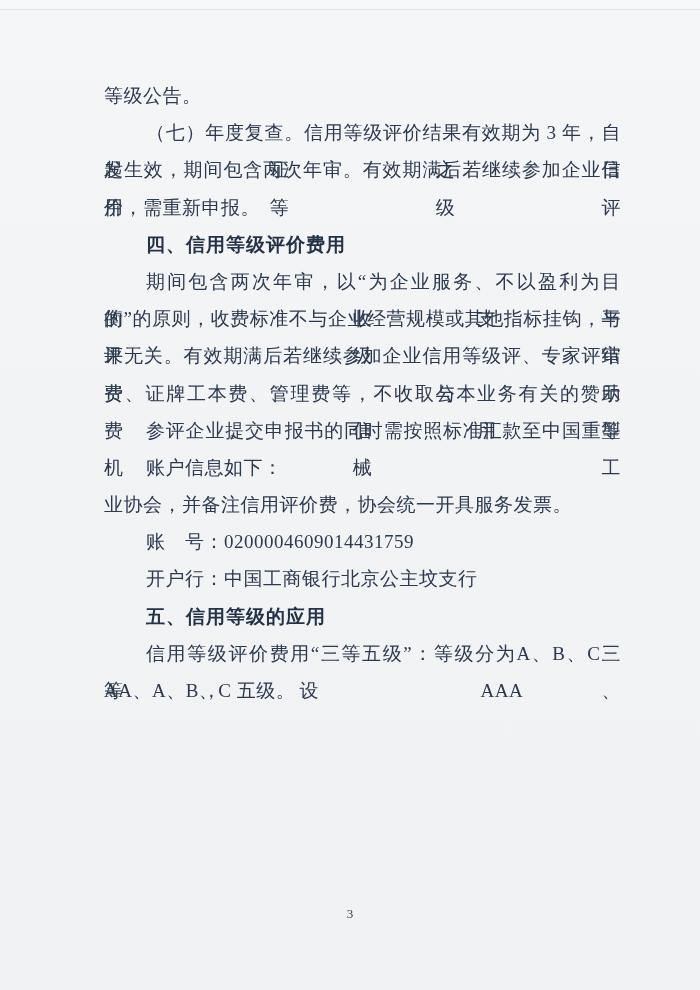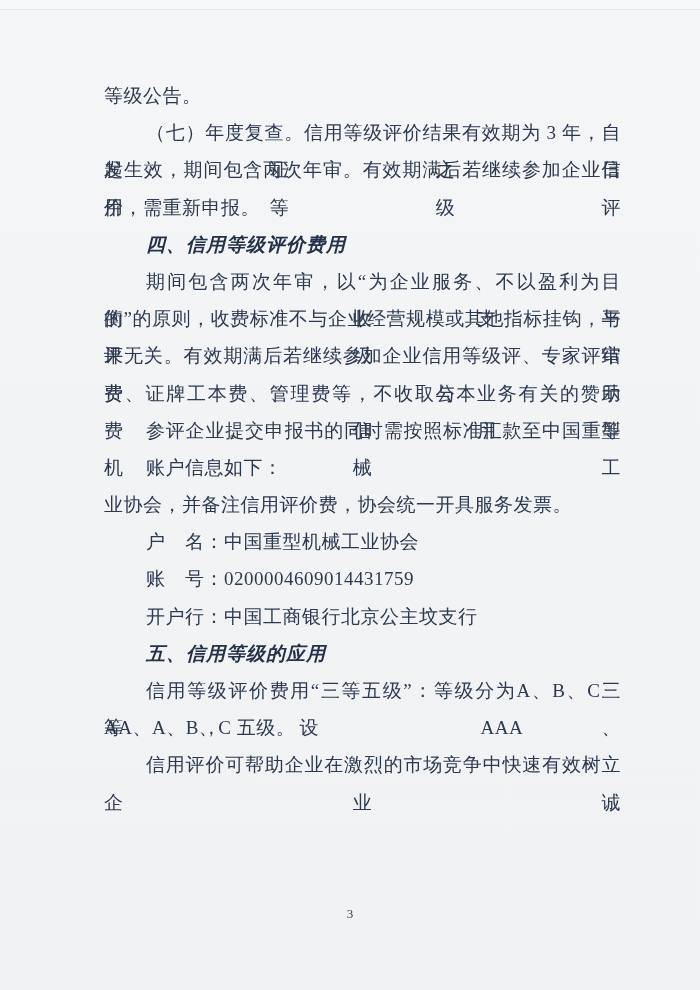--- a/index.html
+++ b/index.html
@@ -50,21 +50,20 @@
     text-align: justify;
     text-align-last: justify;
     font-family: Liberation Serif, serif;
   }
   
   .hd {
     font-family: "Liberation Sans", "DejaVu Sans", sans-serif;
     font-weight: bold;
     color: #243247;
     letter-spacing: 1px;
-    font-style: italic;
   }
   .pageno {
     position: absolute;
     top: 906px;
     left: 0;
     width: 700px;
     text-align: center;
     font-family: "Liberation Serif", "DejaVu Serif", serif;
     font-size: 13px;
     color: #2c3a50;
@@ -82,23 +81,21 @@
     <p class="ln jf">起生效，期间包含两次年审。有效期满后若继续参加企业信用等级评</p>
     <p class="ln">价，需重新申报。</p>
     <p class="ln ind hd">四、信用等级评价费用</p>
     <p class="ln ind jf">期间包含两次年审，以“为企业服务、不以盈利为目的、收支平</p>
     <p class="ln jf">衡”的原则，收费标准不与企业经营规模或其他指标挂钩，与评级结</p>
     <p class="ln jf">果无关。有效期满后若继续参加企业信用等级评、专家评审费、公示</p>
     <p class="ln jf">费、证牌工本费、管理费等，不收取与本业务有关的赞助费。信用等</p>
     <p class="ln ind jf">参评企业提交申报书的同时需按照标准汇款至中国重型机械工</p>
     <p class="ln ind">账户信息如下：</p>
     <p class="ln">业协会，并备注信用评价费，协会统一开具服务发票。</p>
-    <p class="ln ind">户　名：中国重型机械工业协会</p>
     <p class="ln ind">账　号：0200004609014431759</p>
     <p class="ln ind">开户行：中国工商银行北京公主坟支行</p>
     <p class="ln ind hd">五、信用等级的应用</p>
     <p class="ln ind jf">信用等级评价费用“三等五级”：等级分为A、B、C三等，设 AAA、</p>
     <p class="ln">AA、A、B、C 五级。</p>
-    <p class="ln ind jf">信用评价可帮助企业在激烈的市场竞争中快速有效树立企业诚</p>
   </div>
 
   <div class="pageno">3</div>
 </div>
 
 </body></html>

